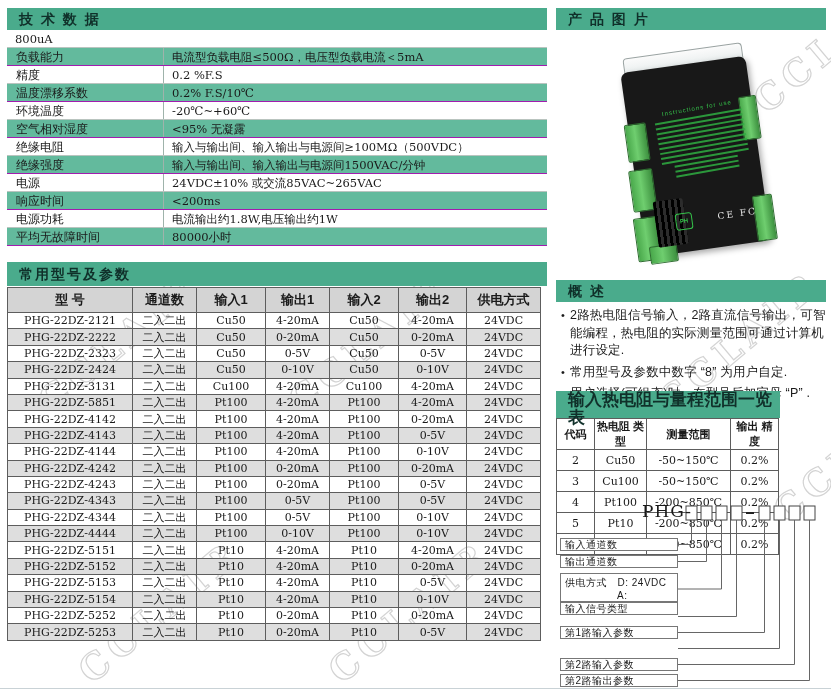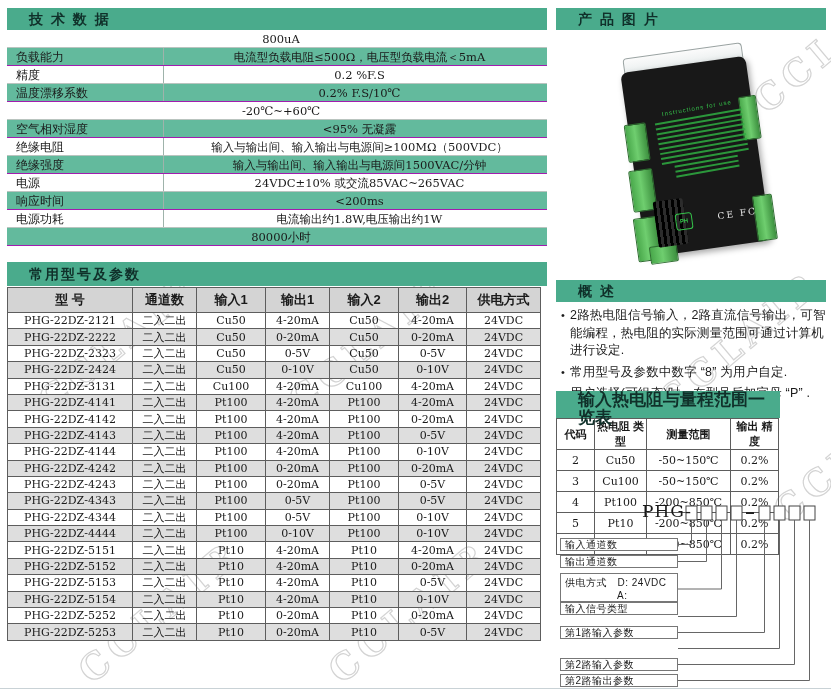--- a/index.html
+++ b/index.html
@@ -18,32 +18,32 @@
     font-family:"DejaVu Serif", serif;
   }
   @supports (-webkit-text-stroke: 1px #ccc){
     .wm{color:transparent;-webkit-text-stroke:1.2px rgba(175,175,175,0.55);}
   }
 
   
   .bar{
     background:#4aab8c;color:#123а2e;color:#10302a;
     font-size:14px;font-weight:bold;line-height:22px;height:22px;
-    padding-left:22px;letter-spacing:2px;position:absolute;box-sizing:border-box;
+    padding-left:12px;letter-spacing:2px;position:absolute;box-sizing:border-box;
   }
 
   
   .tech{position:absolute;left:7px;top:8px;width:540px;z-index:2;}
   .tech .bar{position:relative;width:100%;}
   .tech-rows{width:100%;}
   .tech-row{display:flex;height:18px;line-height:18px;font-size:12px;background:#fff;
             border-bottom:1px solid #b9c4bf;box-sizing:border-box;}
   .tech-row.alt{background:#63ba9d;border-bottom:1px solid #a21caf;}
   .tech-row .t-label{width:157px;padding-left:9px;box-sizing:border-box;border-right:1px solid #9fb3ab;}
-  .tech-row .t-value{flex:1;padding-left:8px;font-family:"DejaVu Serif", serif;font-size:11.5px;text-align:center;}
+  .tech-row .t-value{flex:1;padding-left:8px;font-family:"DejaVu Serif", serif;font-size:11.5px;}
 
   
   .models{position:absolute;left:7px;top:262px;width:540px;z-index:2;}
   .models .bar{position:relative;width:100%;height:24px;line-height:24px;}
   table.mt{border-collapse:collapse;width:533px;margin-top:1px;table-layout:fixed;}
   table.mt th, table.mt td{
     border:1px solid #5d5d5d;text-align:center;padding:0;height:15.4px;
     font-size:11px;font-family:"DejaVu Serif", serif;overflow:hidden;white-space:nowrap;
   }
   table.mt th{background:#d4d4d4;height:24px;font-size:13px;
@@ -137,20 +137,21 @@
       </div>
         <div class="tech-row">
         <span class="t-label">精度</span>
         <span class="t-value">0.2 %F.S</span>
       </div>
         <div class="tech-row alt">
         <span class="t-label">温度漂移系数</span>
         <span class="t-value">0.2% F.S/10℃</span>
       </div>
         <div class="tech-row">
+        <span class="t-label">环境温度</span>
         <span class="t-value">-20℃~+60℃</span>
       </div>
         <div class="tech-row alt">
         <span class="t-label">空气相对湿度</span>
         <span class="t-value">&lt;95% 无凝露</span>
       </div>
         <div class="tech-row">
         <span class="t-label">绝缘电阻</span>
         <span class="t-value">输入与输出间、输入输出与电源间≥100MΩ（500VDC）</span>
       </div>
@@ -164,20 +165,21 @@
       </div>
         <div class="tech-row alt">
         <span class="t-label">响应时间</span>
         <span class="t-value">&lt;200ms</span>
       </div>
         <div class="tech-row">
         <span class="t-label">电源功耗</span>
         <span class="t-value">电流输出约1.8W,电压输出约1W</span>
       </div>
         <div class="tech-row alt">
+        <span class="t-label">平均无故障时间</span>
         <span class="t-value">80000小时</span>
       </div>
       </div>
   </div>
 
   <div class="models">
     <div class="bar">常用型号及参数</div>
     <table class="mt">
       <colgroup>
         <col class="col-model">
@@ -239,21 +241,21 @@
           <tr>
           <td>PHG-22DZ-3131</td>
           <td>二入二出</td>
           <td>Cu100</td>
           <td>4-20mA</td>
           <td>Cu100</td>
           <td>4-20mA</td>
           <td>24VDC</td>
         </tr>
           <tr class="alt">
-          <td>PHG-22DZ-4141</td>
+          <td>PHG-22DZ-5851</td>
           <td>二入二出</td>
           <td>Pt100</td>
           <td>4-20mA</td>
           <td>Pt100</td>
           <td>4-20mA</td>
           <td>24VDC</td>
         </tr>
           <tr>
           <td>PHG-22DZ-4142</td>
           <td>二入二出</td>

